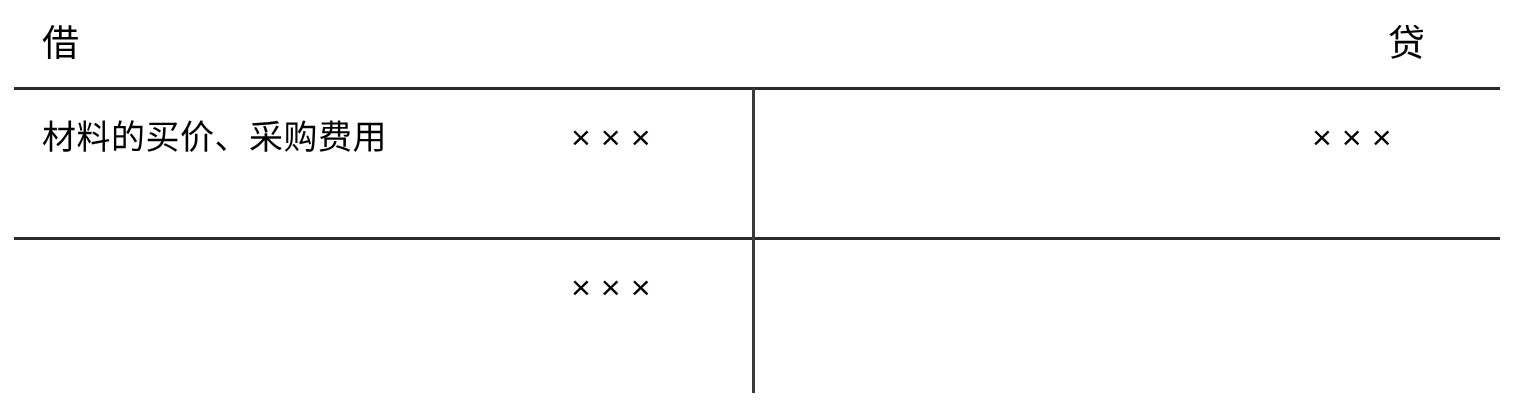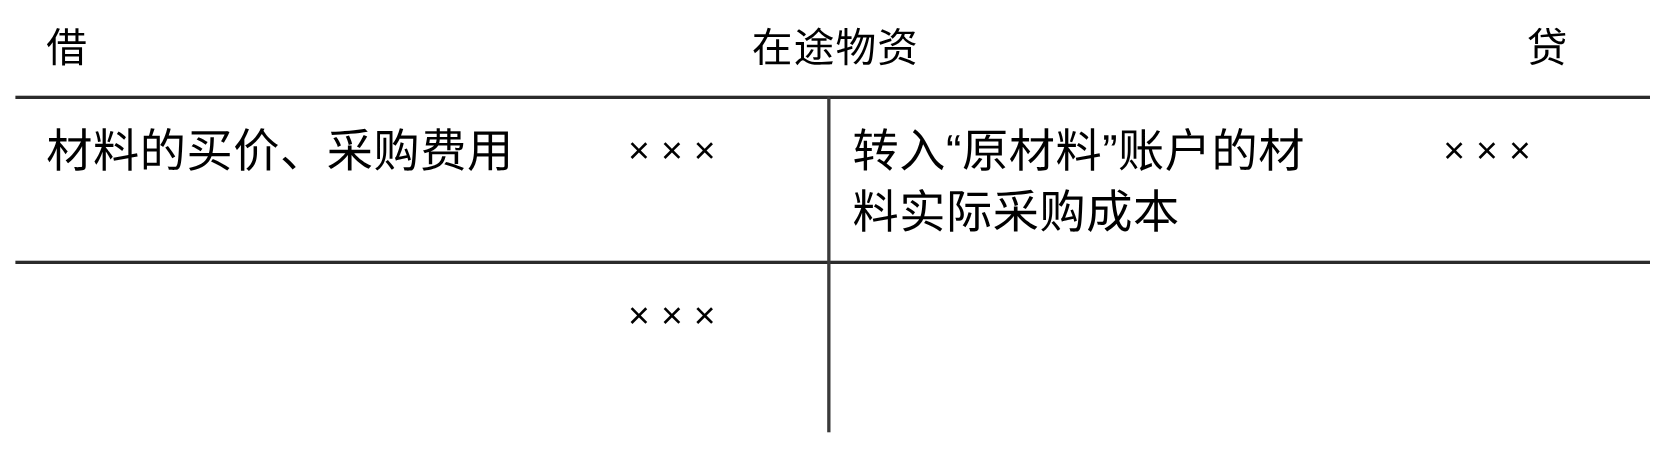--- a/index.html
+++ b/index.html
@@ -77,21 +77,21 @@
     width: 3px;
     height: 305px;
     background: #3a3a3a;
   }
 
   
   .cell {
     position: absolute;
   }
   .cell-text {
-    font-size: 42px;
+    font-size: 34px;
     line-height: 55px;
     letter-spacing: 0.5px;
     white-space: pre-line;
   }
   .cell-amount {
     position: absolute;
     font-size: 34px;
     line-height: 55px;
     letter-spacing: 10px;
     white-space: nowrap;
@@ -107,34 +107,29 @@
   .cell-debit-2      { left: 42px;  top: 260px; width: 520px; }
   .amt-debit-2       { left: 571px; top: 260px; }
 </style>
 </head>
 <body>
 
 <div class="t-account">
 
   <div class="header-row">
     <div class="hdr-debit">借</div>
-    <div class="hdr-title">在途物资</div>
     <div class="hdr-credit">贷</div>
   </div>
 
   <div class="rule rule-top"></div>
   <div class="rule rule-middle"></div>
   <div class="v-divider"></div>
 
   <div class="cell cell-debit-1">
     <div class="cell-text">材料的买价、采购费用</div>
   </div>
   <div class="cell-amount amt-debit-1">×××</div>
 
-  <div class="cell cell-credit-1">
-    <div class="cell-text">转入“原材料”账户的材
-料实际采购成本</div>
-  </div>
   <div class="cell-amount amt-credit-1">×××</div>
 
   <div class="cell-amount amt-debit-2">×××</div>
 
 </div>
 
 </body></html>

